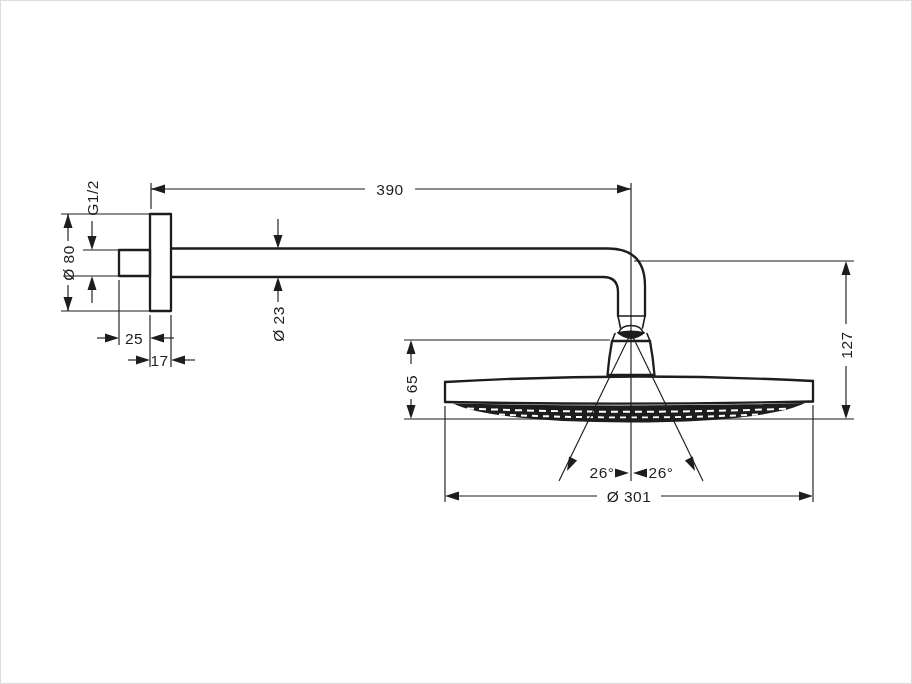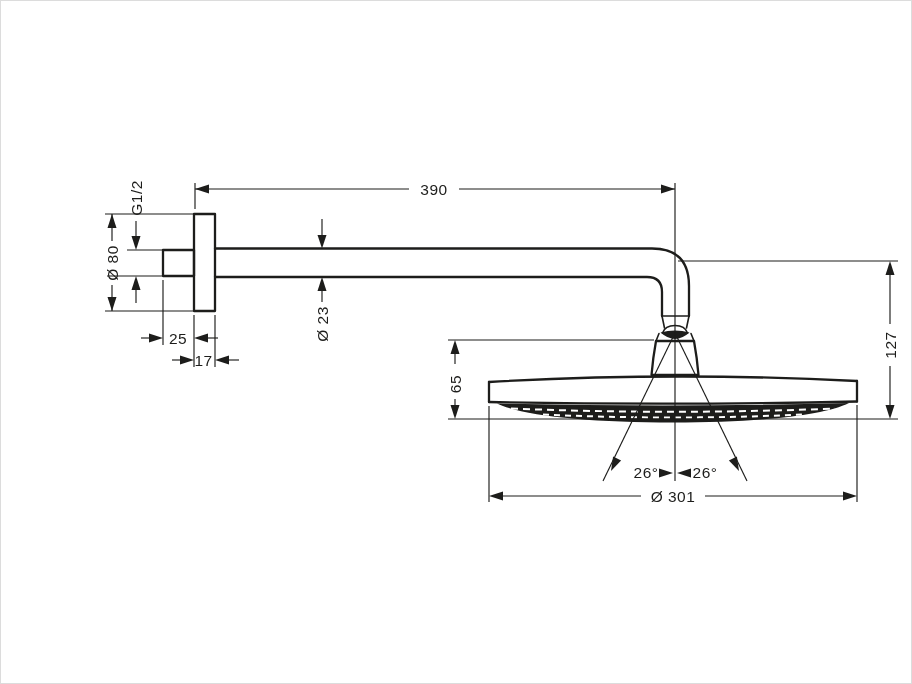--- a/index.html
+++ b/index.html
@@ -8,21 +8,20 @@
     background: #ffffff;
   }
   .canvas {
     position: relative;
     width: 912px;
     height: 684px;
     background: #ffffff;
     box-sizing: border-box;
     border: 1px solid #dcdcdc;
     overflow: hidden;
-    padding-left: 44px;
   }
   svg { display: block; }
   .obj {
     fill: none;
     stroke: #1d1d1b;
     stroke-width: 2.3;
     stroke-linecap: round;
     stroke-linejoin: round;
   }
   .obj-thin {

